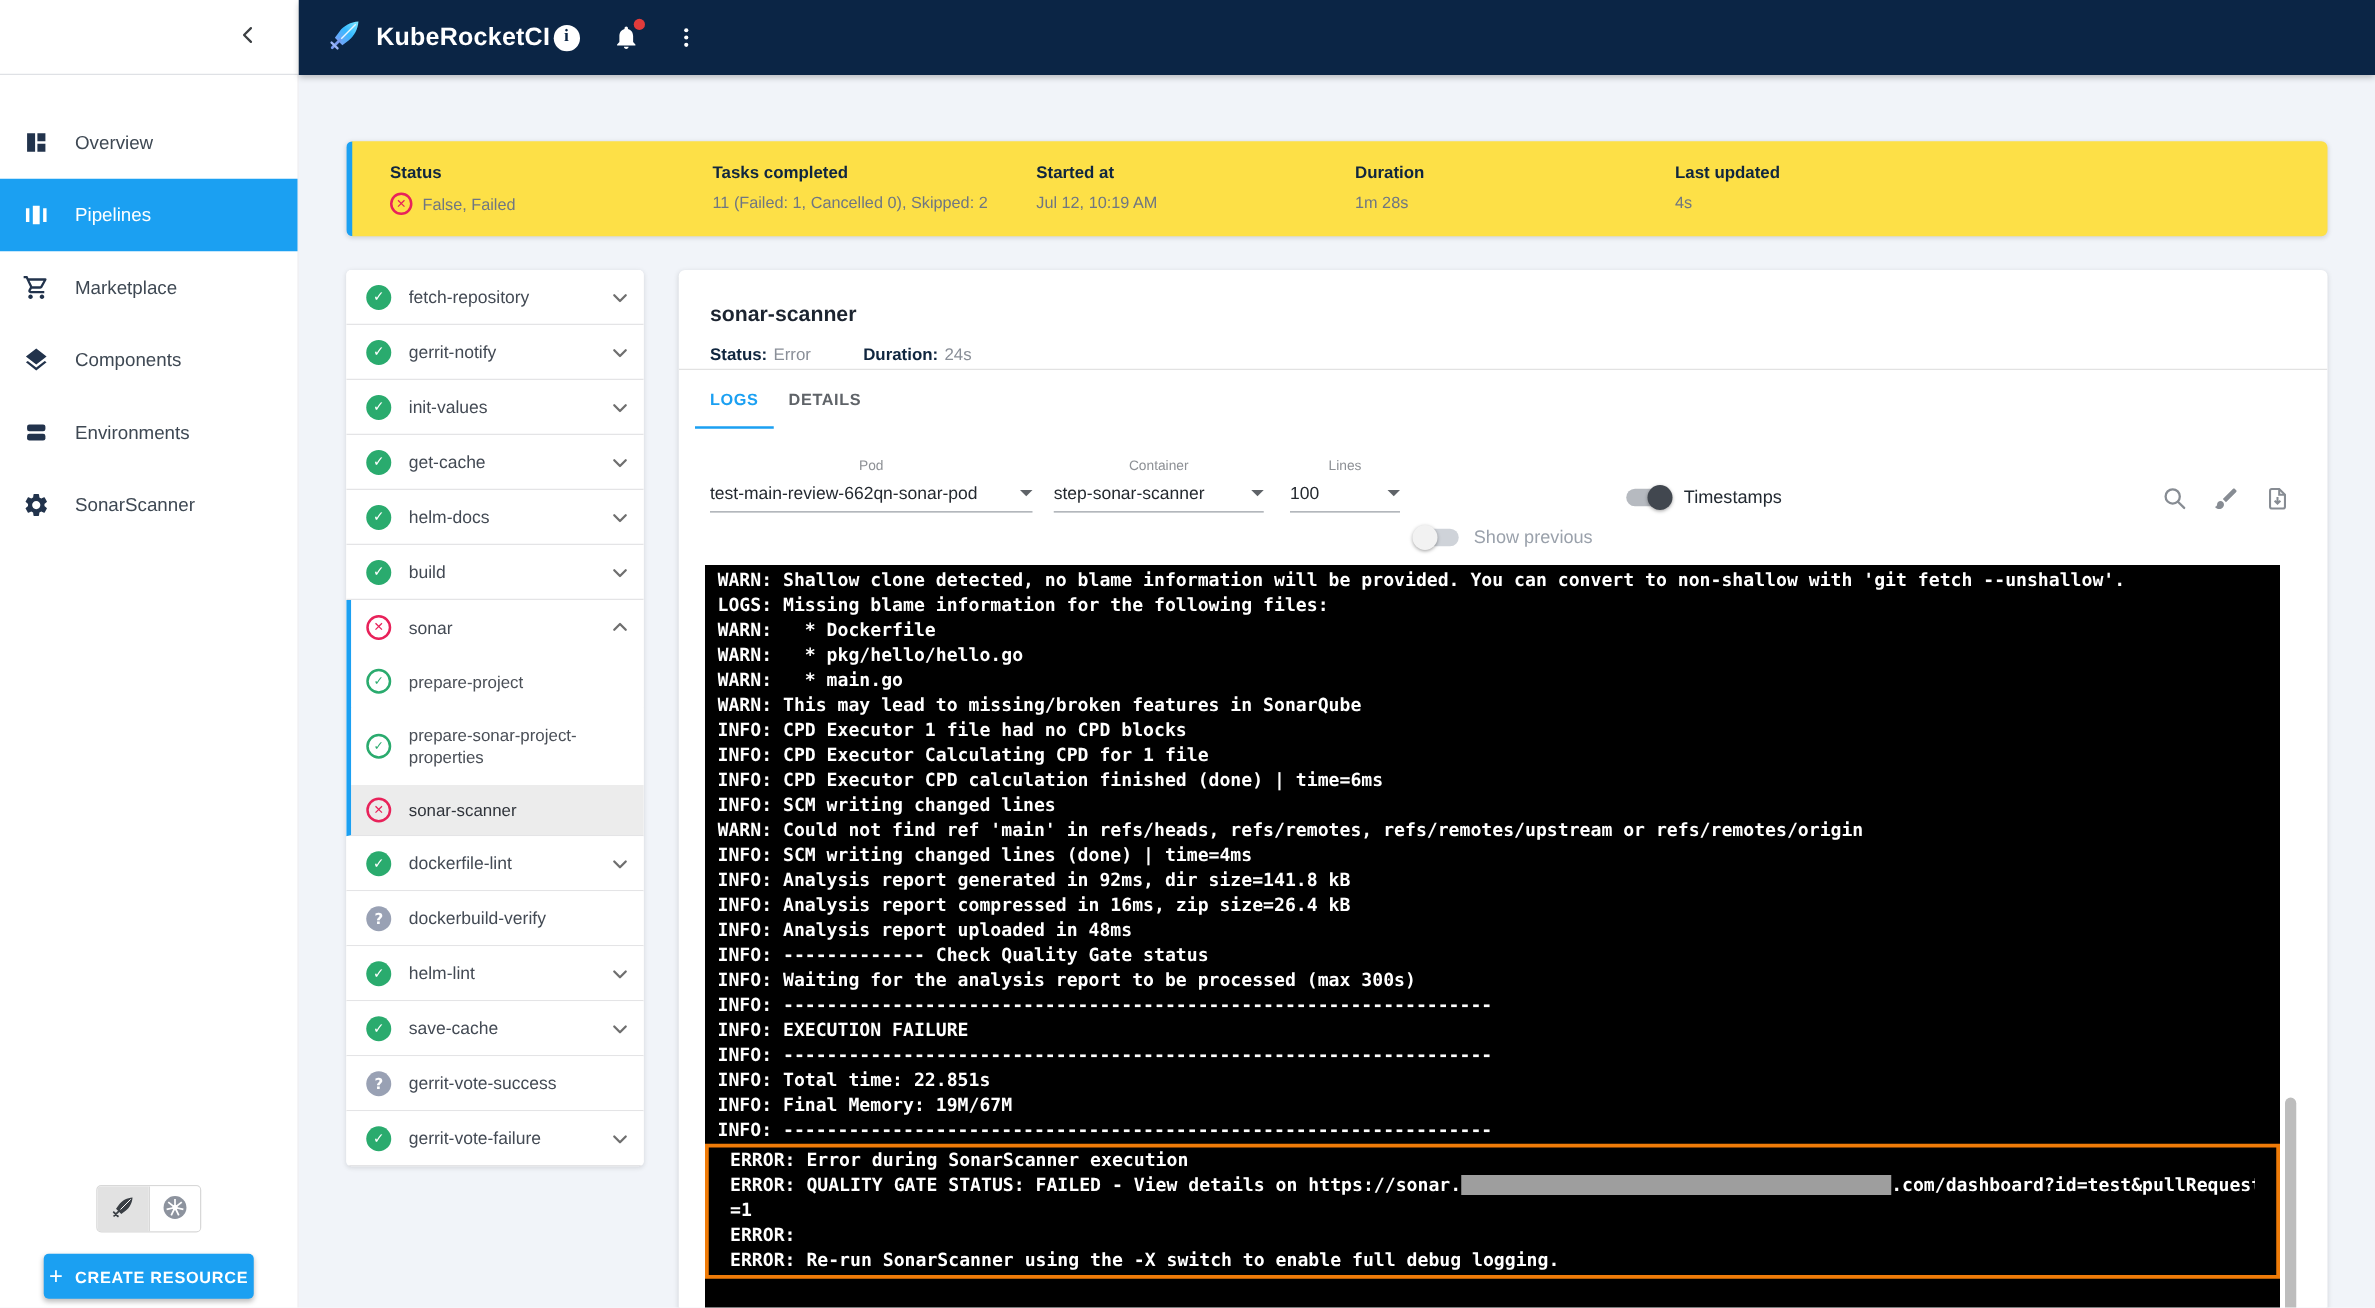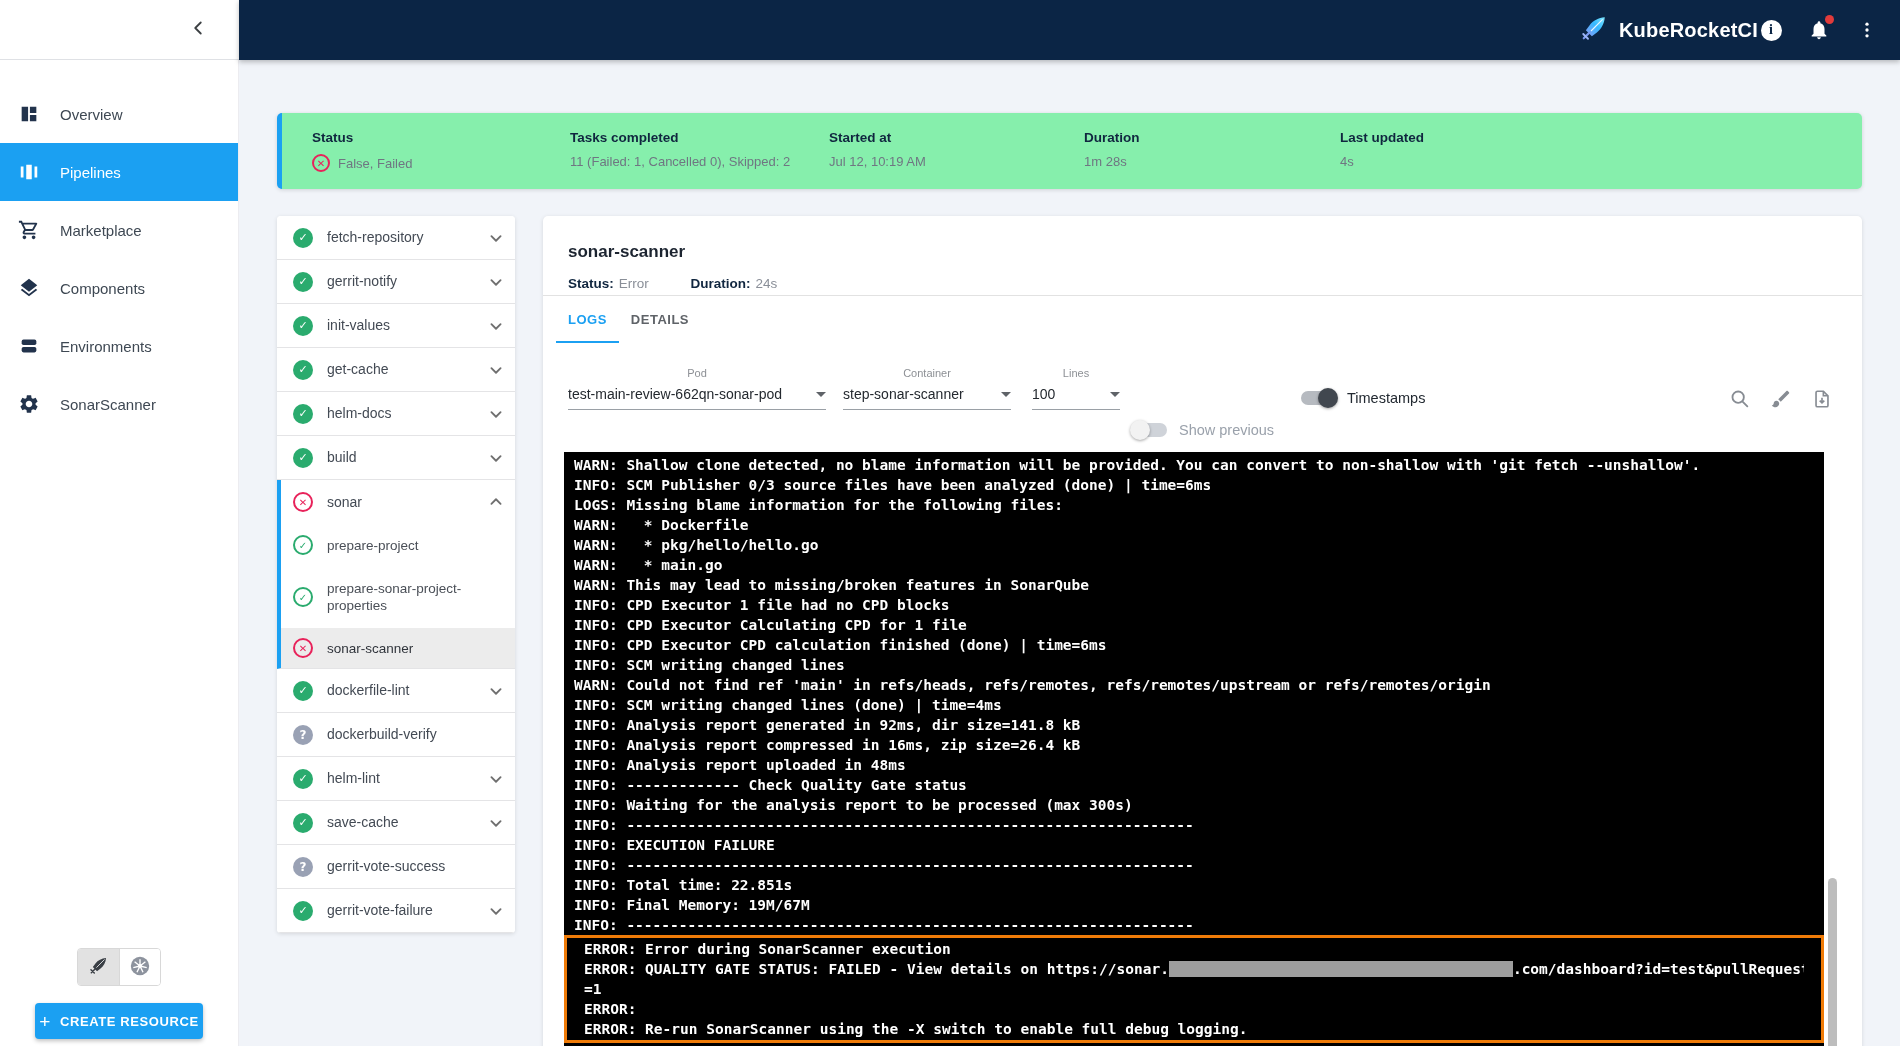--- a/index.html
+++ b/index.html
@@ -2,21 +2,21 @@
 <html><head>
 <meta charset="utf-8">
 <style>
   * { box-sizing: border-box; margin: 0; padding: 0; }
   html,body { width:1900px; height:1046px; overflow:hidden; font-family:"Liberation Sans", sans-serif; background:#f1f4f9; }
 
   
   .header { position:absolute; left:0; top:0; width:1900px; height:60px; display:flex; z-index:20; }
   .header-left { width:239px; background:#fff; border-bottom:1px solid #dfe1e5; display:flex; align-items:center; justify-content:flex-end; padding-right:24px; }
   .collapse-btn { background:none; border:none; cursor:pointer; width:34px; height:34px; display:flex; align-items:center; justify-content:center; }
-  .header-main { flex:1; background:#0b2545; display:flex; align-items:center; justify-content:flex-end; padding:0 20px 0 22px; box-shadow:0 2px 5px rgba(0,0,0,.25); }
+  .header-main { flex:1; background:#0b2545; display:flex; align-items:center; justify-content:flex-start; padding:0 20px 0 22px; box-shadow:0 2px 5px rgba(0,0,0,.25); }
   .logo { display:flex; align-items:center; gap:10px; }
   .logo-text { color:#fff; font-size:20px; font-weight:bold; letter-spacing:.2px; }
   .header-actions { display:flex; align-items:center; gap:22px; }
   .hbtn { background:none; border:none; cursor:pointer; position:relative; display:flex; align-items:center; justify-content:center; width:26px; height:26px; }
   .info-circle { width:21px; height:21px; border-radius:50%; background:#fff; color:#0b2545; display:flex; align-items:center; justify-content:center; font-family:"Liberation Serif", serif; font-weight:bold; font-size:14px; }
   .bell-dot { position:absolute; top:-2px; right:-2px; width:9px; height:9px; border-radius:50%; background:#e23b3b; }
 
   
   .sidebar { position:absolute; left:0; top:60px; bottom:0; width:239px; background:#fff; border-right:1px solid #ececf0; z-index:10; }
   .nav { padding-top:25px; }
@@ -32,21 +32,21 @@
   .tg { width:41px; height:36px; border:none; background:#fff; display:flex; align-items:center; justify-content:center; cursor:pointer; }
   .tg + .tg { border-left:1px solid #d8d8d8; }
   .tg.active { background:#e2e2e2; }
   .create-btn { margin-bottom:7px; width:168px; height:36px; border:none; border-radius:4px; background:#1ba0f2; color:#fff; font-weight:bold; font-size:13px; letter-spacing:.6px; display:flex; align-items:center; justify-content:center; gap:9px; cursor:pointer; box-shadow:0 2px 4px rgba(0,0,0,.25); font-family:"Liberation Sans", sans-serif; }
   .create-btn .plus { font-size:19px; font-weight:normal; line-height:1; }
 
   
   .main { position:absolute; left:239px; top:60px; right:0; bottom:0; background:#f1f4f9; overflow:hidden; }
 
   
-  .status-card { position:absolute; left:38px; top:53px; width:1585px; height:76px; background:#86efac; border-radius:5px; border-left:5px solid #1ba0f2; box-shadow:0 1px 4px rgba(0,0,0,.14); }
+  .status-card { position:absolute; left:38px; top:53px; width:1585px; height:76px; background:#fde047; border-radius:5px; border-left:5px solid #1ba0f2; box-shadow:0 1px 4px rgba(0,0,0,.14); }
   .status-field { position:absolute; top:17px; }
   .sf-label { font-size:13.5px; font-weight:bold; color:#10263f; margin-bottom:9px; }
   .sf-value { font-size:13px; color:#6f7682; display:flex; align-items:center; gap:8px; }
   .err-circ { width:18px; height:18px; border-radius:50%; border:2px solid #e8225a; color:#e8225a; display:flex; align-items:center; justify-content:center; font-size:10px; font-weight:bold; font-family:"DejaVu Sans", sans-serif; }
 
   
   .tree-card { position:absolute; left:38px; top:156px; width:238px; background:#fff; border-radius:4px; box-shadow:0 1px 4px rgba(0,0,0,.12); overflow:hidden; }
   .tree-row { position:relative; height:44px; display:flex; align-items:center; padding:0 30px 0 16px; gap:14px; border-bottom:1px solid #e4e4e6; cursor:pointer; background:#fff; }
   .tree-group { border-left:4px solid #1ba0f2; border-bottom:1px solid #e4e4e6; }
   .tree-group .tree-row { border-bottom:none; padding-left:12px; }
@@ -447,21 +447,20 @@
             <path d="M13.5 3.5H7A1.5 1.5 0 0 0 5.5 5v14A1.5 1.5 0 0 0 7 20.5h10a1.5 1.5 0 0 0 1.5-1.5V8.5z" fill="none" stroke="#878c93" stroke-width="1.8"></path>
             <path d="M13.5 3.5v5h5" fill="none" stroke="#878c93" stroke-width="1.8"></path>
             <path d="M12 10.5V16M9.5 13.7l2.5 2.5 2.5-2.5" fill="none" stroke="#878c93" stroke-width="1.8"></path>
           </svg>
         </button>
       </div>
     </div>
 
     <div class="terminal">
         <div class="log-line">WARN: Shallow clone detected, no blame information will be provided. You can convert to non-shallow with 'git fetch --unshallow'.</div>
-        <div class="log-line">INFO: SCM Publisher 0/3 source files have been analyzed (done) | time=6ms</div>
         <div class="log-line">LOGS: Missing blame information for the following files:</div>
         <div class="log-line">WARN:   * Dockerfile</div>
         <div class="log-line">WARN:   * pkg/hello/hello.go</div>
         <div class="log-line">WARN:   * main.go</div>
         <div class="log-line">WARN: This may lead to missing/broken features in SonarQube</div>
         <div class="log-line">INFO: CPD Executor 1 file had no CPD blocks</div>
         <div class="log-line">INFO: CPD Executor Calculating CPD for 1 file</div>
         <div class="log-line">INFO: CPD Executor CPD calculation finished (done) | time=6ms</div>
         <div class="log-line">INFO: SCM writing changed lines</div>
         <div class="log-line">WARN: Could not find ref 'main' in refs/heads, refs/remotes, refs/remotes/upstream or refs/remotes/origin</div>

